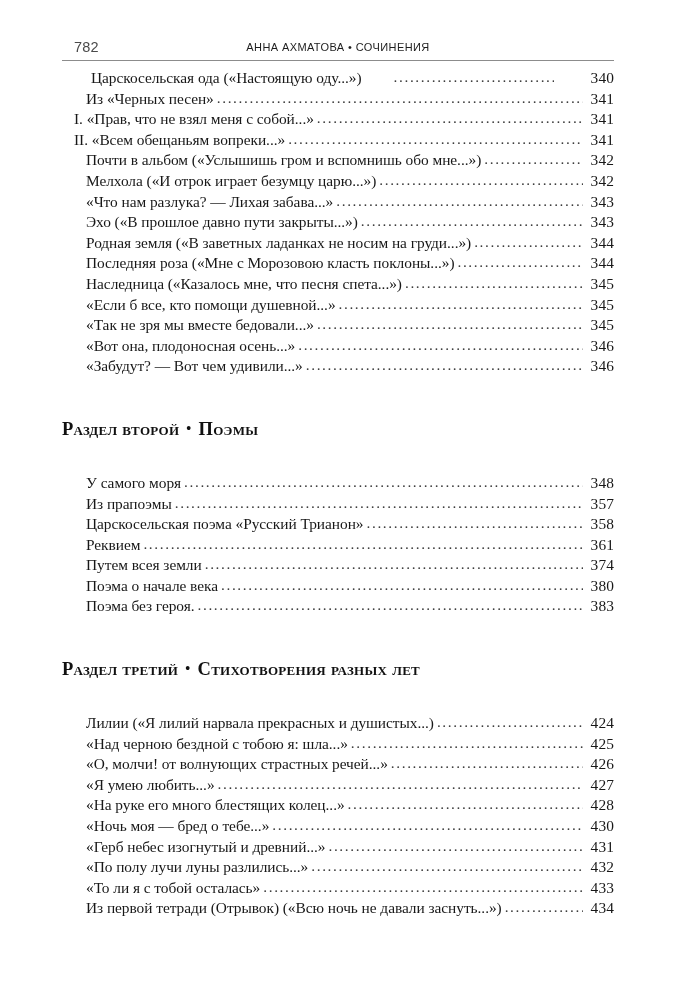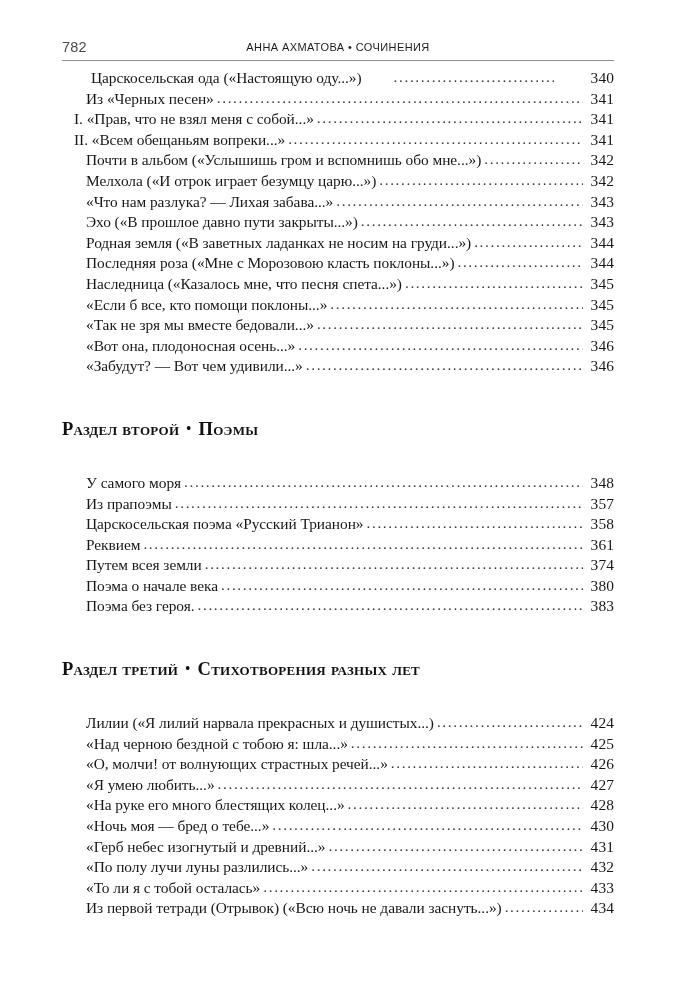--- a/index.html
+++ b/index.html
@@ -27,21 +27,21 @@
   
   .runhead {
     position: absolute;
     left: 62px;
     top: 38px;
     width: 552px;
     height: 24px;
   }
   .folio {
     position: absolute;
-    left: 0;
+    left: 12px;
     top: 0;
     font-family: "Liberation Sans", "DejaVu Sans", sans-serif;
     font-size: 14.5px;
     letter-spacing: .2px;
     color: #4a4a4a;
     line-height: 18px;
   }
   .runhead-title {
     position: absolute;
     left: 0;
@@ -191,21 +191,21 @@
         <span class="title">Последняя роза («Мне с Морозовою класть поклоны...»)</span>
         <span class="leader">..........................................................................................</span>
         <span class="page-no">344</span>
       </div>
       <div class="entry lvl-0">
         <span class="title">Наследница («Казалось мне, что песня спета...»)</span>
         <span class="leader">..........................................................................................</span>
         <span class="page-no">345</span>
       </div>
       <div class="entry lvl-0">
-        <span class="title">«Если б все, кто помощи поклоны...»</span>
+        <span class="title">«Если б все, кто помощи душевной...»</span>
         <span class="leader">..........................................................................................</span>
         <span class="page-no">345</span>
       </div>
       <div class="entry lvl-0">
         <span class="title">«Так не зря мы вместе бедовали...»</span>
         <span class="leader">..........................................................................................</span>
         <span class="page-no">345</span>
       </div>
       <div class="entry lvl-0">
         <span class="title">«Вот она, плодоносная осень...»</span>

